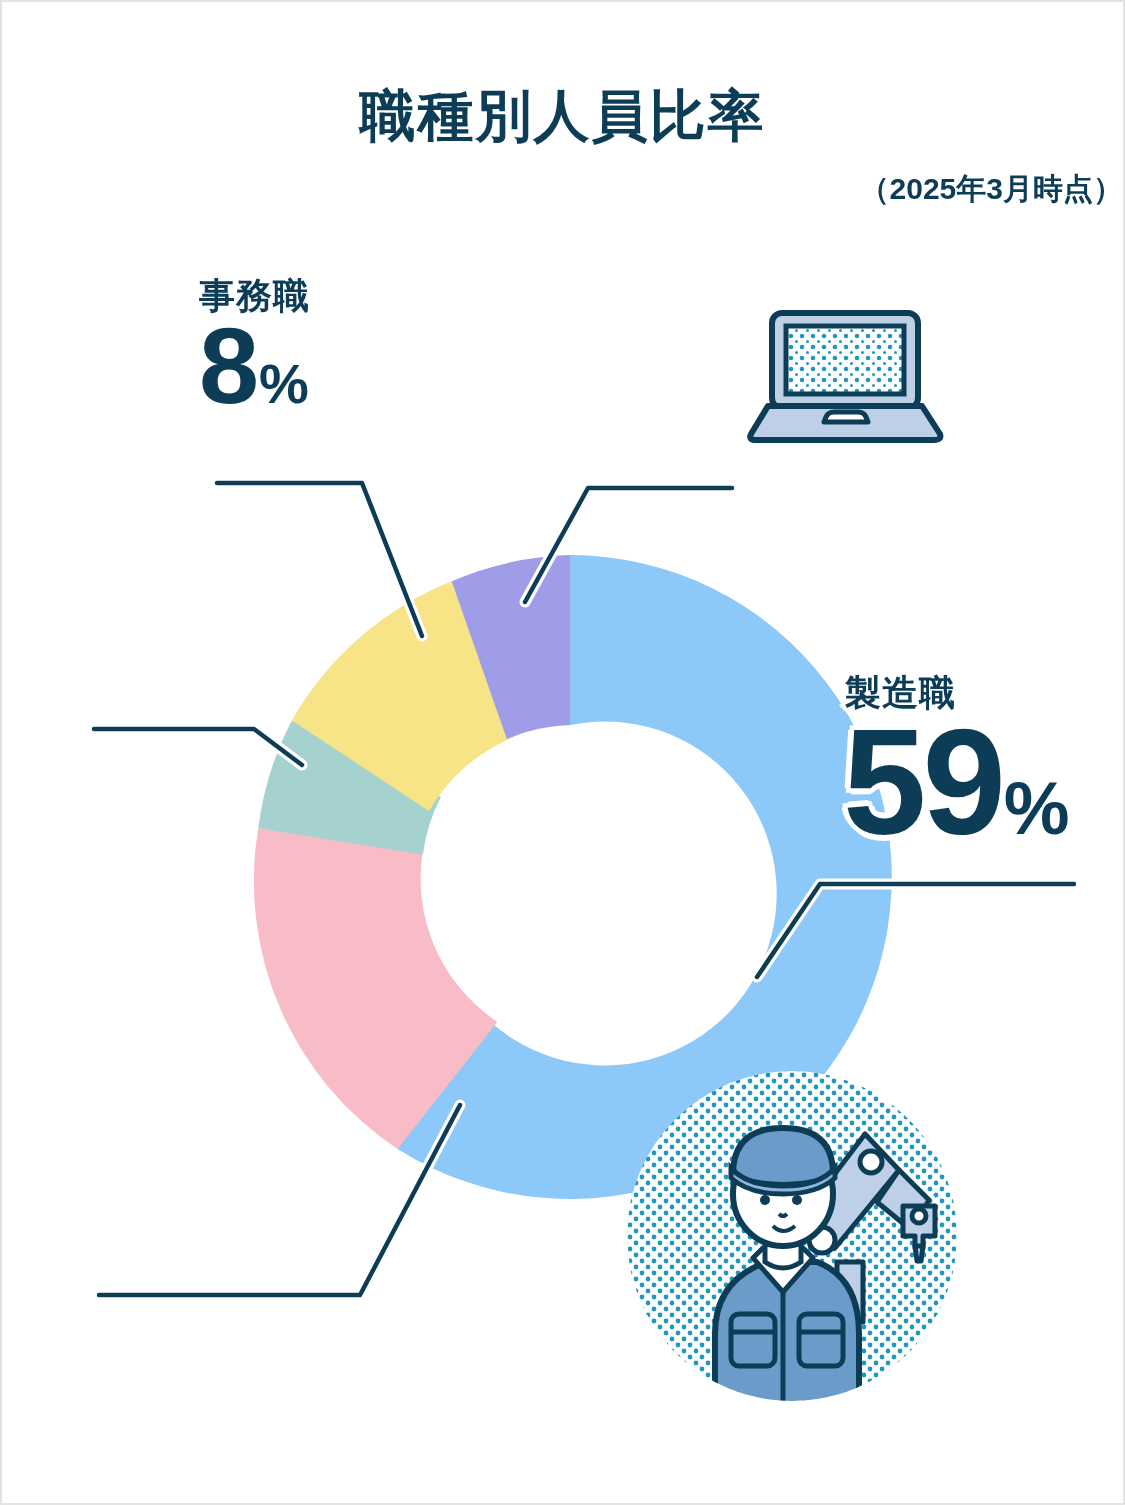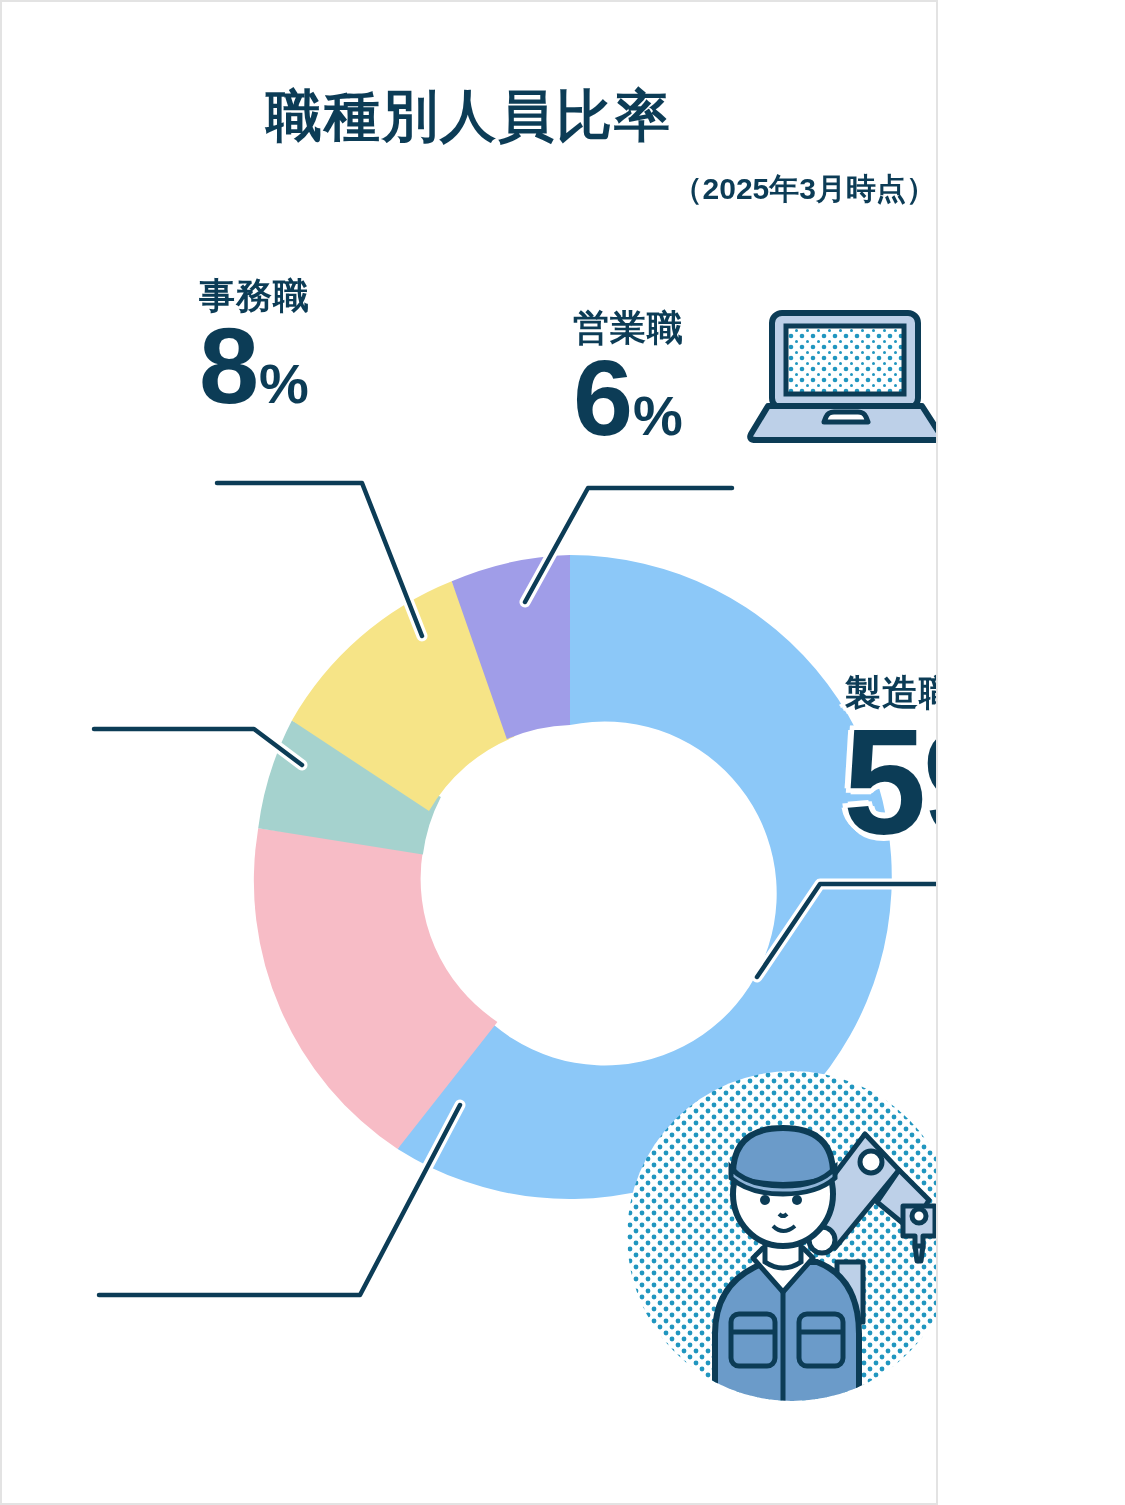--- a/index.html
+++ b/index.html
@@ -5,21 +5,21 @@
   html, body {
     margin: 0;
     padding: 0;
     background: #ffffff;
   }
   body {
     font-family: "Liberation Sans", "DejaVu Sans", sans-serif;
   }
   #page {
     position: relative;
-    width: 938px;
+    width: 1125px;
     height: 1505px;
     background: #ffffff;
     overflow: hidden;
     box-sizing: border-box;
     border: 2px solid #e3e3e3;
   }
 
   
   .title {
     position: absolute;
@@ -187,26 +187,20 @@
 
   <div class="callout" id="lbl-jimu">
     <span class="cat">事務職</span>
     <span class="valrow">
       <span class="num">8</span><span class="pct">%</span>
     </span>
   </div>
 
 
 
-  <div class="callout" id="lbl-eigyou">
-    <span class="cat">営業職</span>
-    <span class="valrow">
-      <span class="num">6</span><span class="pct">%</span>
-    </span>
-  </div>
 
   <div class="callout big" id="lbl-seizou">
     <span class="cat halo">製造職</span>
     <span class="valrow">
       <span class="num halo">59</span><span class="pct halo">%</span>
     </span>
   </div>
 
   <div id="laptop-icon">
     <svg width="216" height="160" viewBox="0 0 216 160" xmlns="http://www.w3.org/2000/svg">

